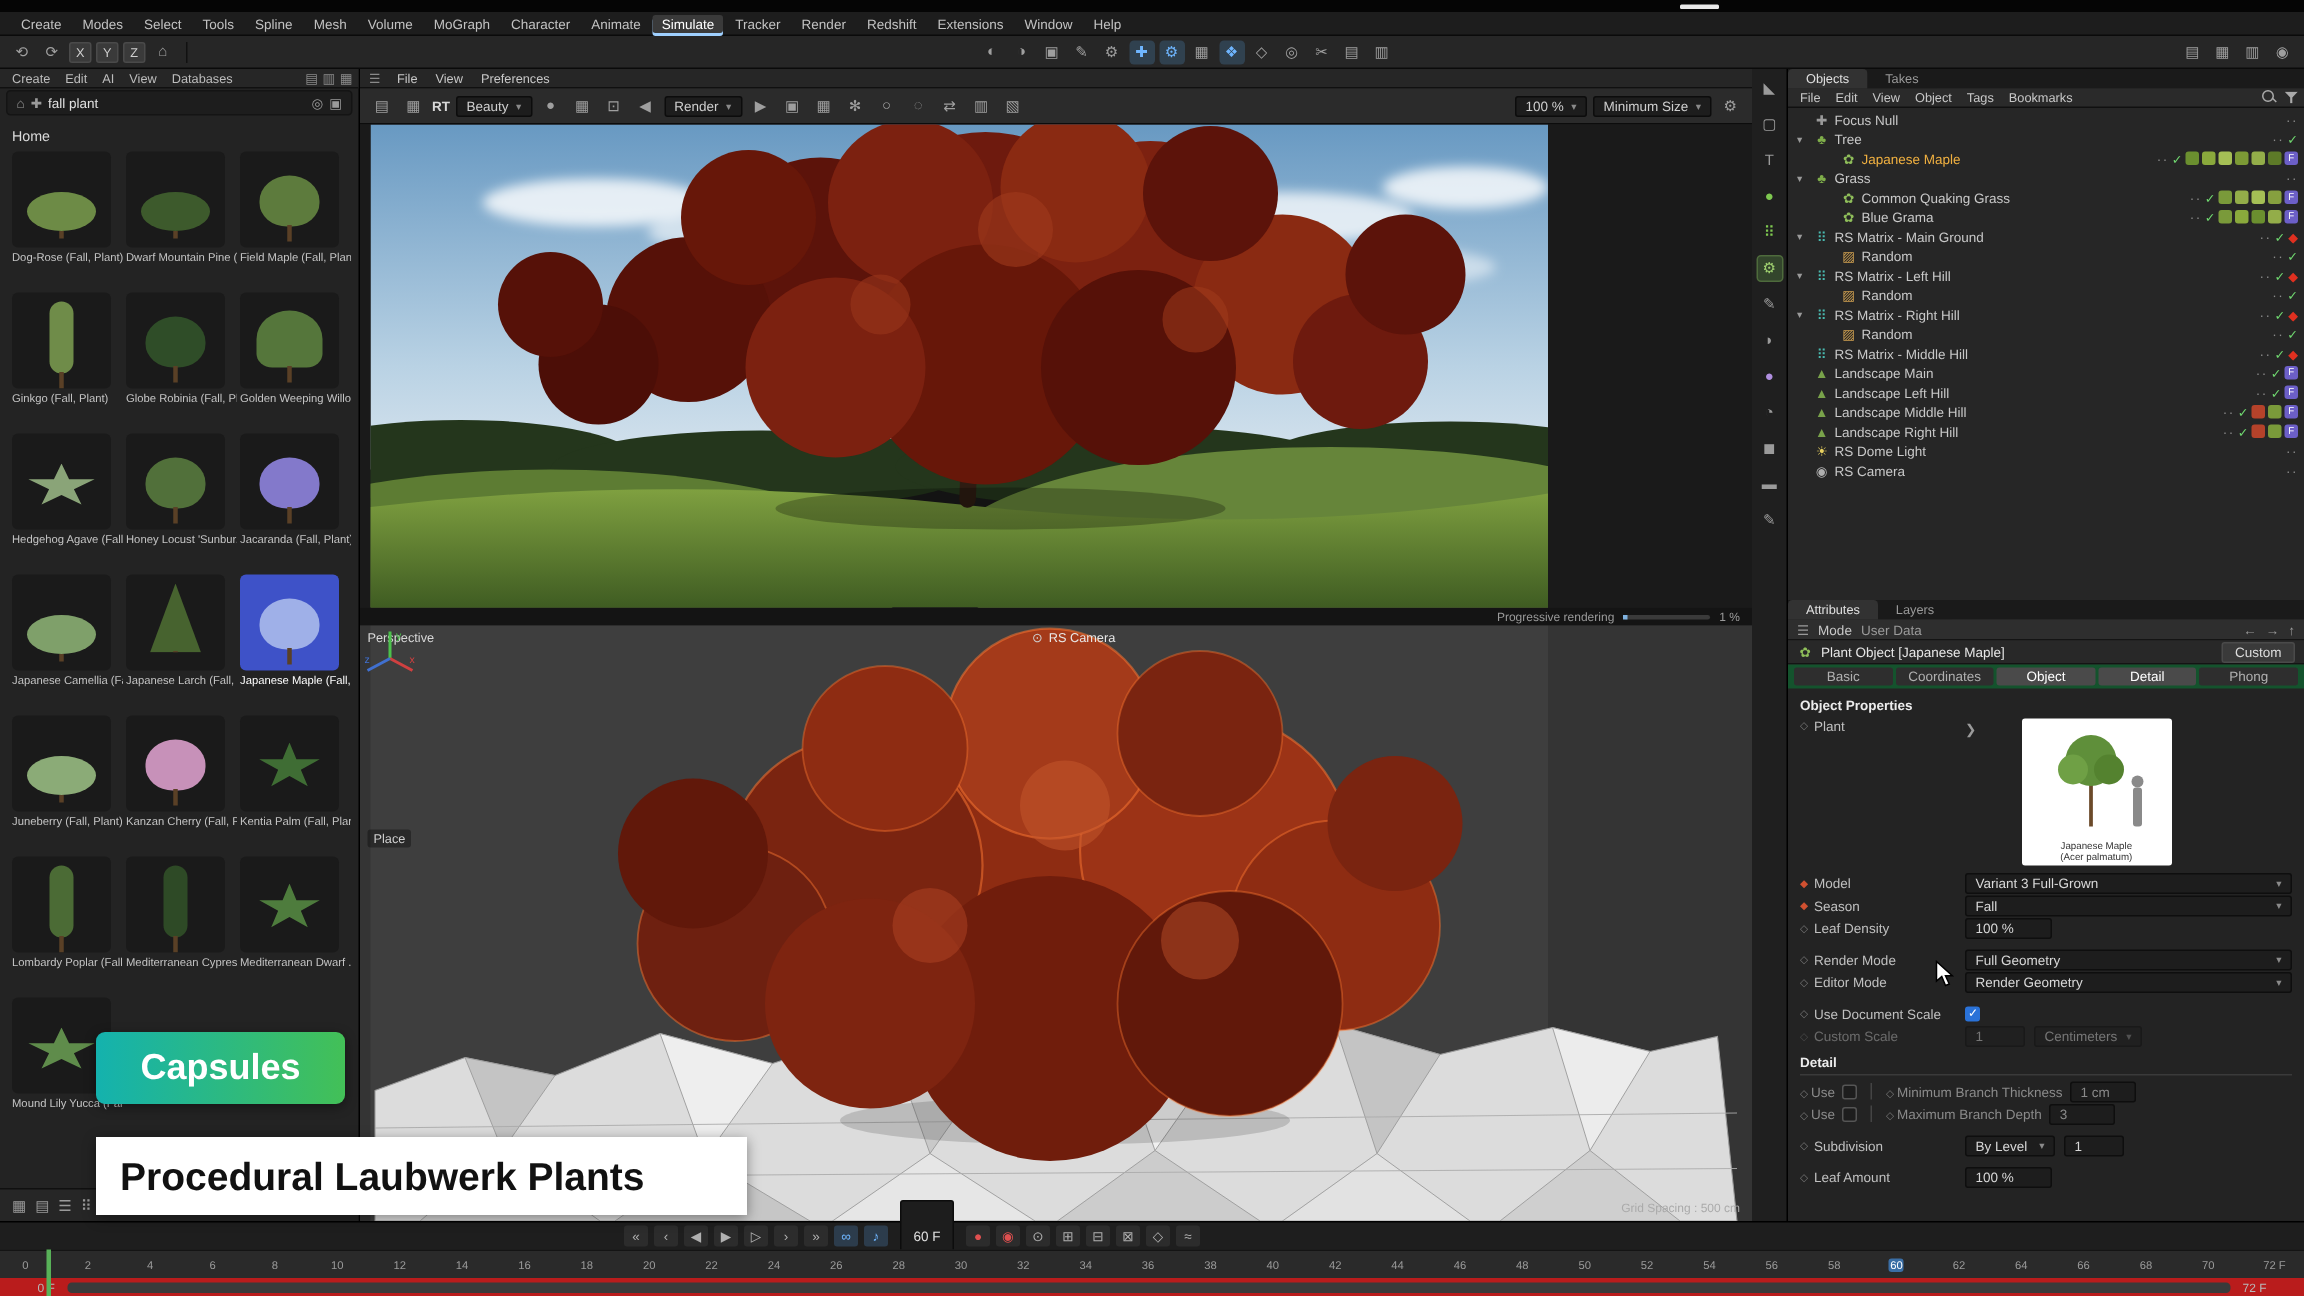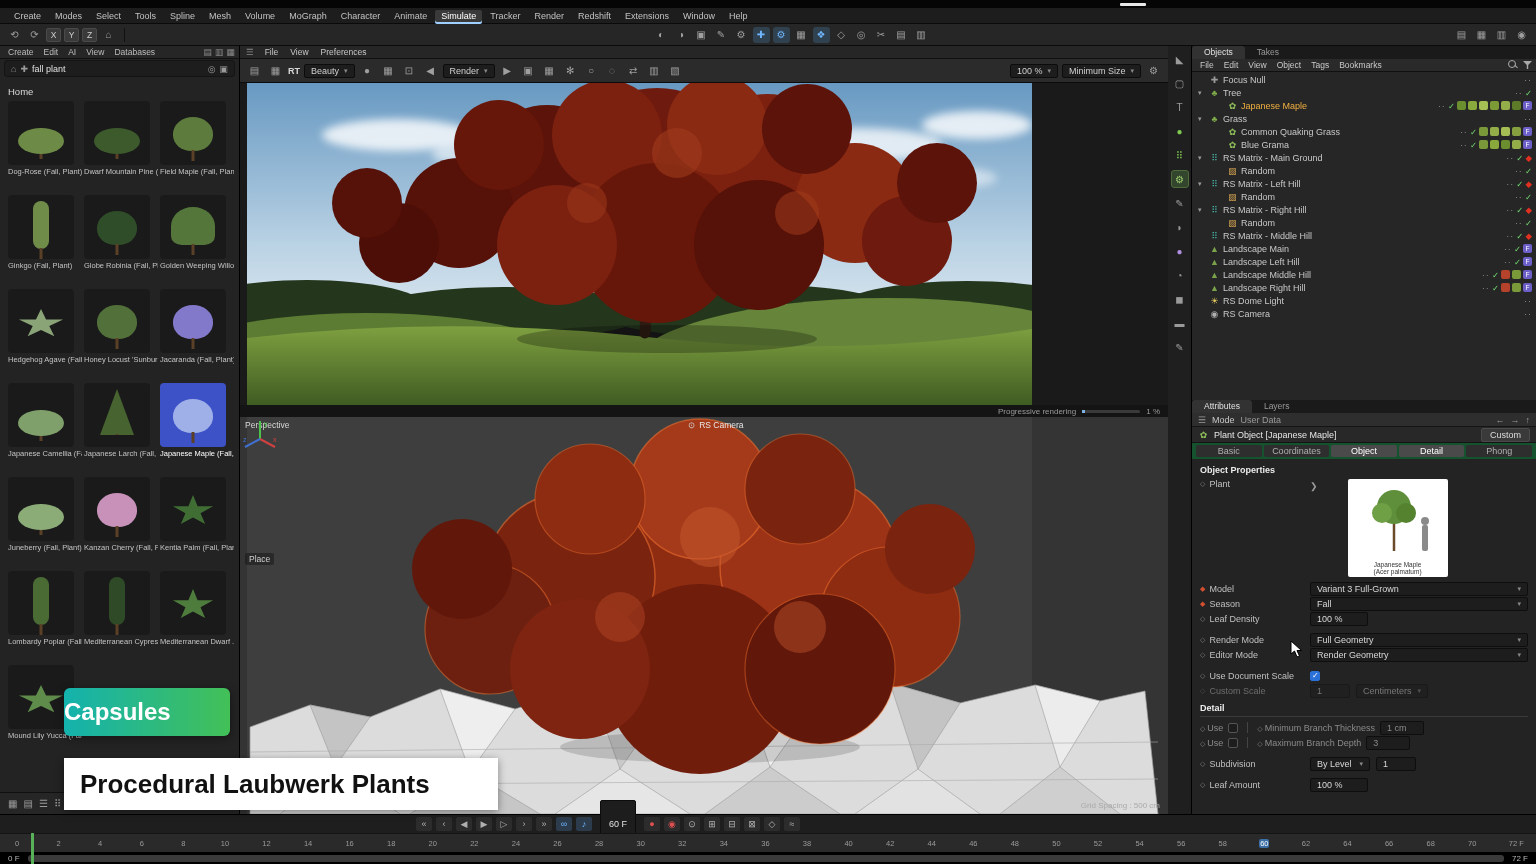--- a/index.html
+++ b/index.html
@@ -146,25 +146,25 @@
   #bottom{position:absolute;left:0;top:814px;width:1536px;height:50px;background:#1e1e1e;border-top:1px solid #000}
   .playbar{height:18px;display:flex;align-items:center;justify-content:center;gap:4px;padding-right:320px}
   .pb-ic{min-width:16px;height:14px;display:flex;align-items:center;justify-content:center;color:#b0b0b0;font-size:9px;background:#2c2c2c;border-radius:2px}
   .pb-ic.accent{color:#6fb6ff;background:#2c3c4c}
   .pb-ic.red{color:#e05050}
   .frame-field{background:#1d1d1d;border:1px solid #0c0c0c;border-radius:2px;padding:18px 8px;color:#e0e0e0;margin:0 4px}
   .ruler{height:19px;background:#2a2a2a;position:relative;border-top:1px solid #141414;display:flex;align-items:center}
   .ticks{display:flex;justify-content:space-between;width:100%;padding:0 12px;font-size:7.5px;color:#9a9a9a}
   .tick{min-width:10px;text-align:center}
   .tick.hl{background:#3a6ea5;color:#fff;border-radius:2px}
-  .scrollrow{height:13px;background:#000000;display:flex;align-items:center;gap:8px;padding:0 8px;font-size:8px;color:#b8b8b8}
+  .scrollrow{height:13px;background:#b91c1c;display:flex;align-items:center;gap:8px;padding:0 25px;font-size:8px;color:#b8b8b8}
   .scroll-track{flex:1;height:7px;background:#3a3a3a;border-radius:3px}
   .playhead{position:absolute;left:31px;top:18px;width:3px;height:32px;background:#58b158;z-index:4}
   
-  #capsules-box{position:absolute;left:64px;top:688px;width:166px;height:48px;border-radius:6px;display:flex;align-items:center;justify-content:flex-start;color:#fff;font-weight:bold;font-size:24px;z-index:20;box-shadow:0 2px 8px rgba(0,0,0,.4)}
+  #capsules-box{position:absolute;left:64px;top:688px;width:166px;height:48px;border-radius:6px;display:flex;align-items:center;justify-content:center;color:#fff;font-weight:bold;font-size:24px;z-index:20;box-shadow:0 2px 8px rgba(0,0,0,.4)}
   #title-box{position:absolute;left:64px;top:758px;width:434px;height:52px;background:#fff;display:flex;align-items:center;padding-left:16px;color:#111;font-weight:bold;font-size:26px;z-index:20;box-shadow:0 2px 8px rgba(0,0,0,.4)}
   #cursor{position:absolute;left:1290px;top:640px;z-index:30}
 </style>
 </head>
 <body>
 
 <div id="titlebar">
   <div class="tab-ind"></div>
 </div>
 

